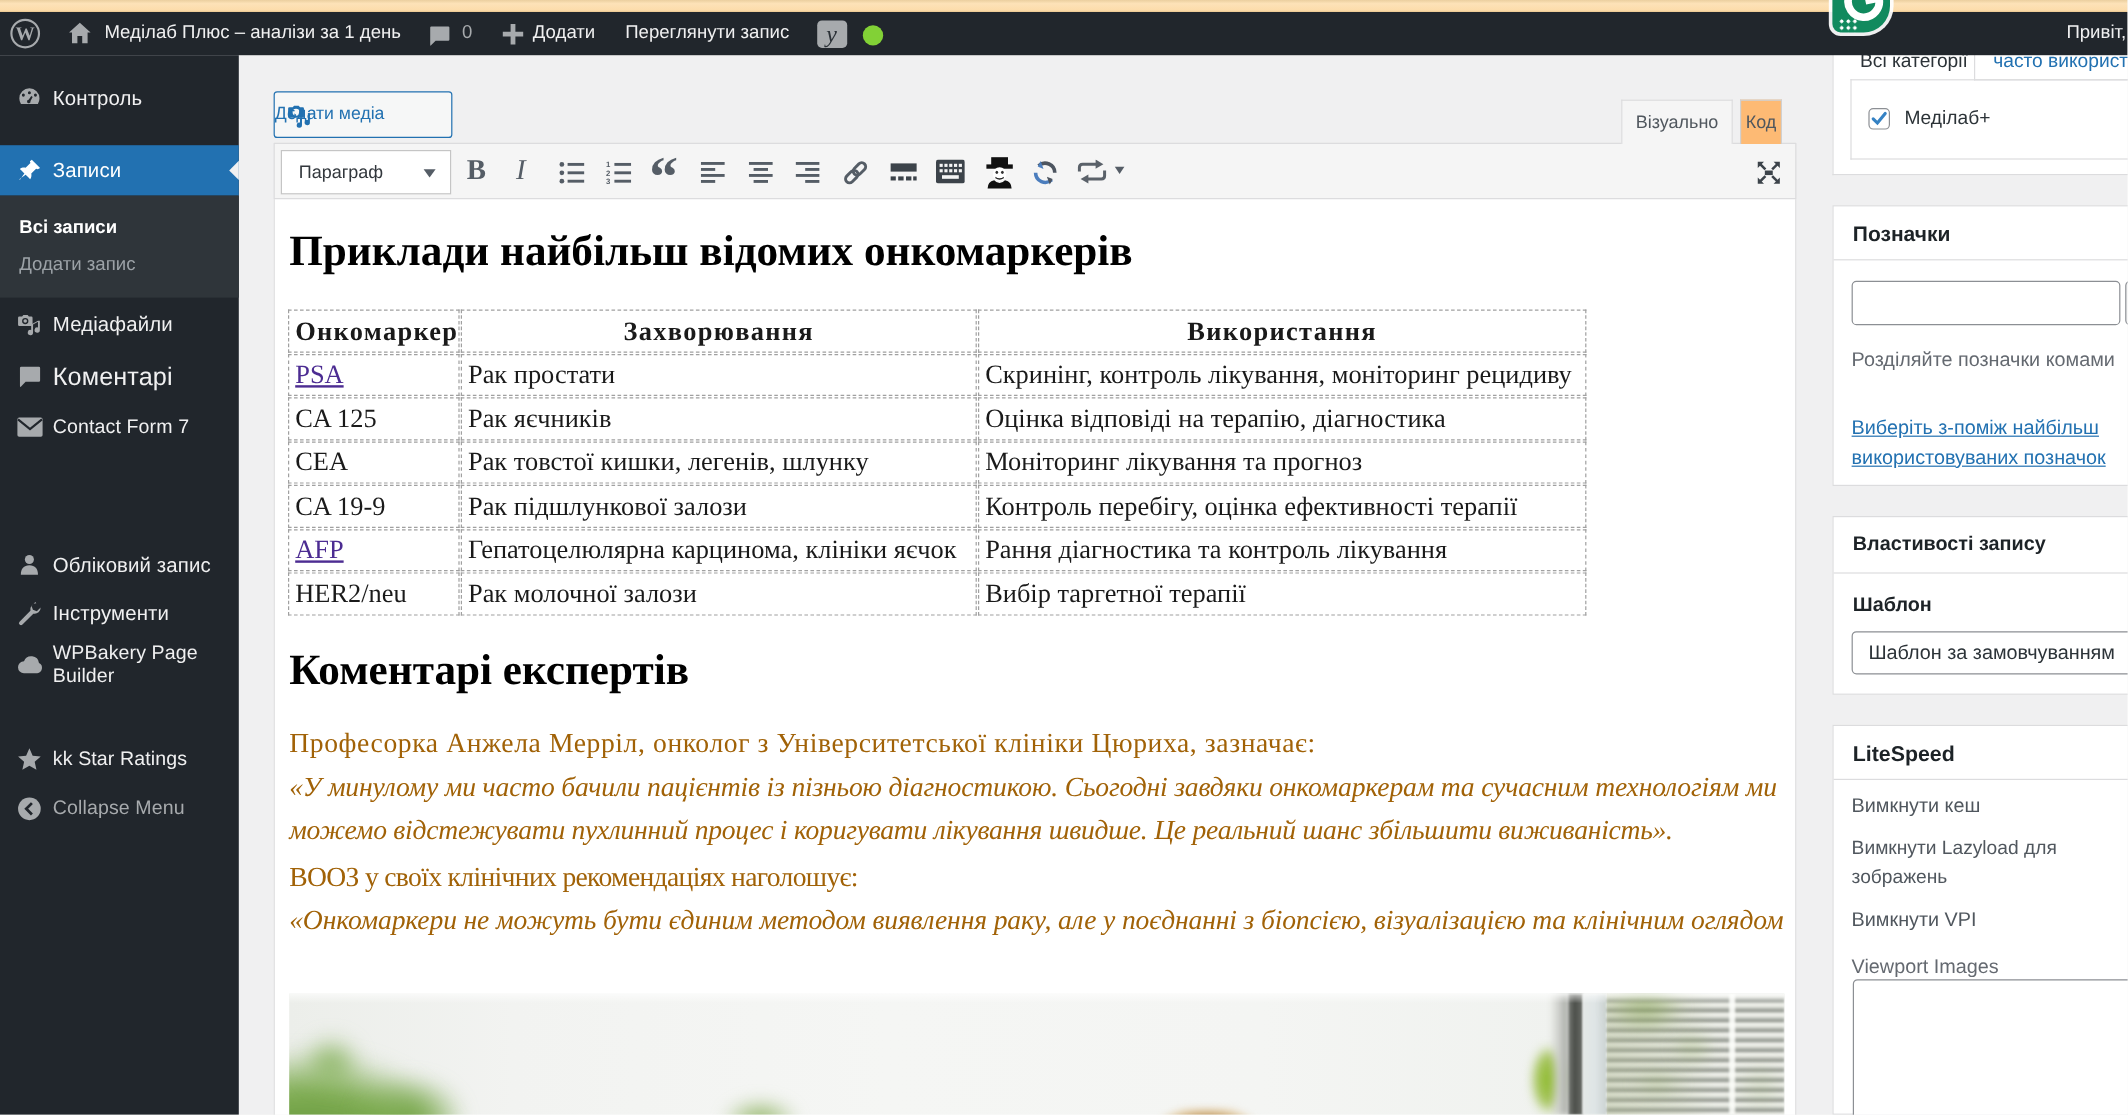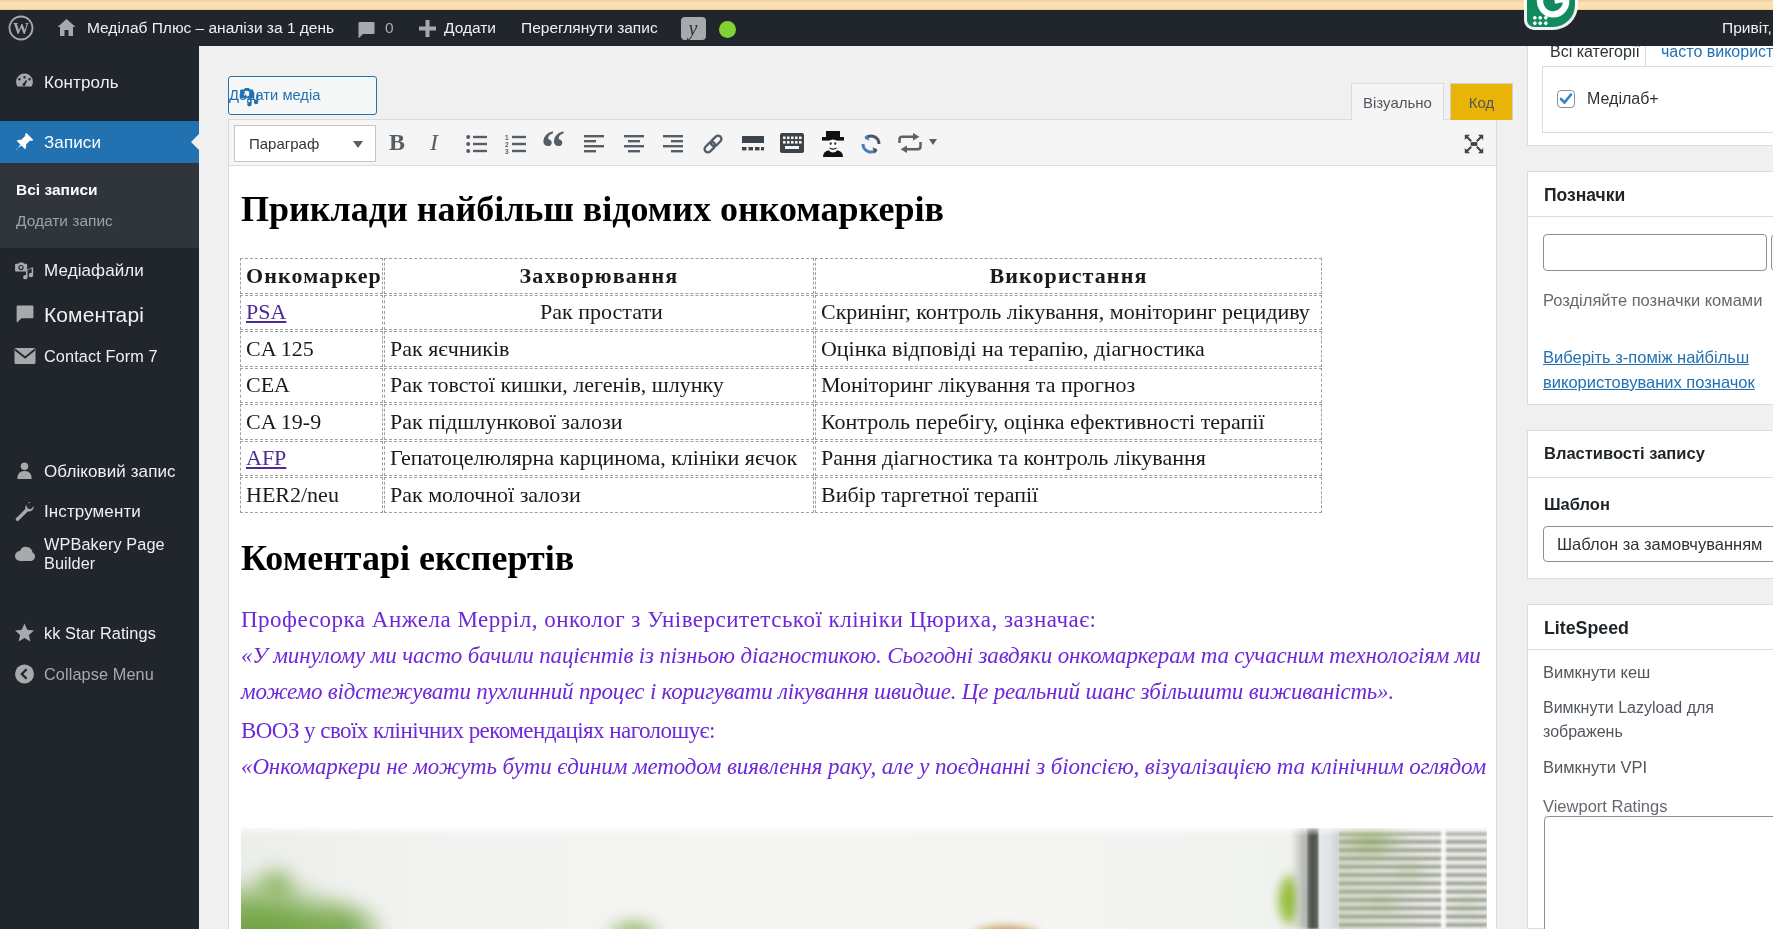--- a/index.html
+++ b/index.html
@@ -21,23 +21,23 @@
 .mi .txt{position:absolute;left:44px;top:50%;transform:translateY(-50%);line-height:19px;}
 .mi svg{position:absolute;left:14px;top:50%;transform:translateY(-50%);}
 .sub{left:16px;color:#fff;font-size:15.5px;}
 #parasel{left:234px;top:125px;width:142px;height:37px;background:#fff;border:1px solid #c5c5c5;box-sizing:border-box;font-size:15px;color:#32373c;line-height:35px;padding-left:14px;}
 #parasel .caret{position:absolute;right:12px;top:15px;width:0;height:0;border:5px solid transparent;border-top:7px solid #555d66;}
 
 #mediabtn{left:228px;top:76px;width:149px;height:39px;background:#f6f7f7;border:1px solid #2271b1;border-radius:3px;box-sizing:border-box;color:#2271b1;font-size:14.7px;line-height:37px;}
 
 .wtab{top:83px;height:37px;box-sizing:border-box;font-size:15px;color:#50575e;text-align:center;}
 #tabvis{left:1351px;width:93px;background:#f5f5f5;border:1px solid #dcdcde;border-bottom:none;line-height:37px;}
-#tabcode{left:1450px;width:63px;background:#eab308;border:1px solid #d0d0d1;border-bottom:none;line-height:37px;}
-
-.ser{font-family:"Liberation Serif",serif;color:#6d28d9;}
+#tabcode{left:1450px;width:35px;background:#fdba74;border:1px solid #d0d0d1;border-bottom:none;line-height:37px;}
+
+.ser{font-family:"Liberation Serif",serif;color:#a16207;}
 
 .panel{background:#fff;border:1px solid #dcdcde;box-sizing:border-box;}
 .ptitle{position:absolute;left:16px;font-size:17px;font-weight:bold;color:#1d2327;}
 .psep{position:absolute;left:0;width:100%;height:1px;background:#dcdcde;}
 </style>
 </head>
 <body>
 <div id="strip" class="abs" style="z-index:49;"></div>
 <div id="adminbar" class="abs"></div>
 <div id="sidebar" class="abs"></div>
@@ -275,21 +275,21 @@
 
 <table class="abs ser" style="left:239px;top:257px;border-collapse:separate;border-spacing:1px;font-size:22px;color:#1a1a1a;" cellpadding="0">
 <tbody>
       <tr style="font-weight:bold;letter-spacing:1.1px;">
   <td style="width:134px;height:33.5px;border:1px dashed #a0a0a0;padding-left:5px;">Онкомаркер</td>
   <td style="width:428px;border:1px dashed #a0a0a0;text-align:center;">Захворювання</td>
   <td style="width:505px;border:1px dashed #a0a0a0;text-align:center;">Використання</td>
 </tr>
 <tr>
   <td style="height:33.5px;border:1px dashed #a0a0a0;padding-left:5px;"><span style="color:#4c2c92;text-decoration:underline;">PSA</span></td>
-  <td style="border:1px dashed #a0a0a0;padding-left:5px;text-align:center;">Рак простати</td>
+  <td style="border:1px dashed #a0a0a0;padding-left:5px;">Рак простати</td>
   <td style="border:1px dashed #a0a0a0;padding-left:5px;">Скринінг, контроль лікування, моніторинг рецидиву</td>
 </tr>
 <tr>
   <td style="height:33.5px;border:1px dashed #a0a0a0;padding-left:5px;">CA 125</td>
   <td style="border:1px dashed #a0a0a0;padding-left:5px;">Рак яєчників</td>
   <td style="border:1px dashed #a0a0a0;padding-left:5px;">Оцінка відповіді на терапію, діагностика</td>
 </tr>
 <tr>
   <td style="height:33.5px;border:1px dashed #a0a0a0;padding-left:5px;">CEA</td>
   <td style="border:1px dashed #a0a0a0;padding-left:5px;">Рак товстої кишки, легенів, шлунку</td>
@@ -374,15 +374,15 @@
   <div style="position:absolute;left:16px;top:64px;font-size:16.5px;font-weight:bold;color:#1d2327;">Шаблон</div>
   <div style="position:absolute;left:15px;top:95px;width:251px;height:36px;border:1px solid #8c8f94;border-radius:4px;box-sizing:border-box;background:#fff;font-size:16.5px;color:#2c3338;line-height:34px;padding-left:13px;">Шаблон за замовчуванням</div>
 </div>
 
 <div class="abs panel" style="left:1527px;top:604px;width:266px;height:325px;">
   <div class="ptitle" style="top:13px;font-size:17.8px;">LiteSpeed</div>
   <div class="psep" style="top:44px;"></div>
   <div style="position:absolute;left:15px;top:58px;font-size:16.5px;color:#50575e;">Вимкнути кеш</div>
   <div style="position:absolute;left:15px;top:91px;font-size:16px;color:#50575e;line-height:23.5px;">Вимкнути Lazyload для<br>зображень</div>
   <div style="position:absolute;left:15px;top:153px;font-size:16.5px;color:#50575e;">Вимкнути VPI</div>
-  <div style="position:absolute;left:15px;top:192px;font-size:16.5px;color:#646970;">Viewport Ratings</div>
+  <div style="position:absolute;left:15px;top:192px;font-size:16.5px;color:#646970;">Viewport Images</div>
   <div style="position:absolute;left:16px;top:211px;width:250px;height:130px;border:1px solid #8c8f94;border-radius:4px;box-sizing:border-box;background:#fff;"></div>
 </div>
 
 </body></html>

